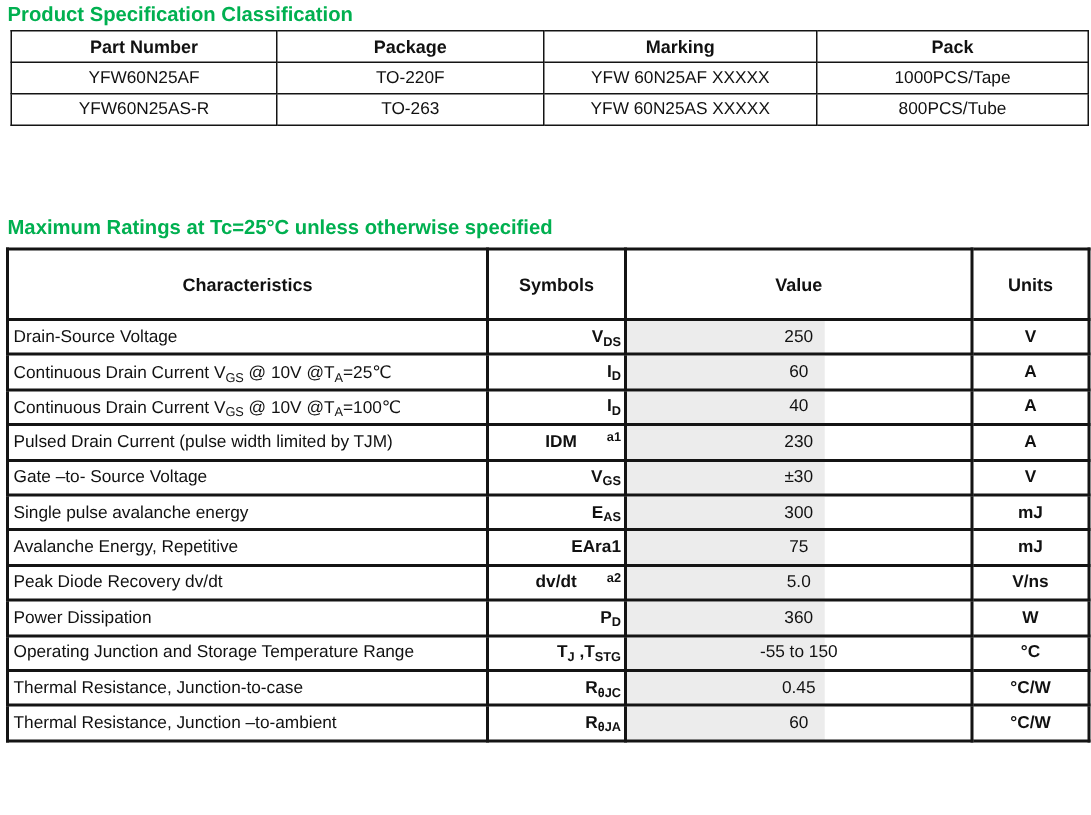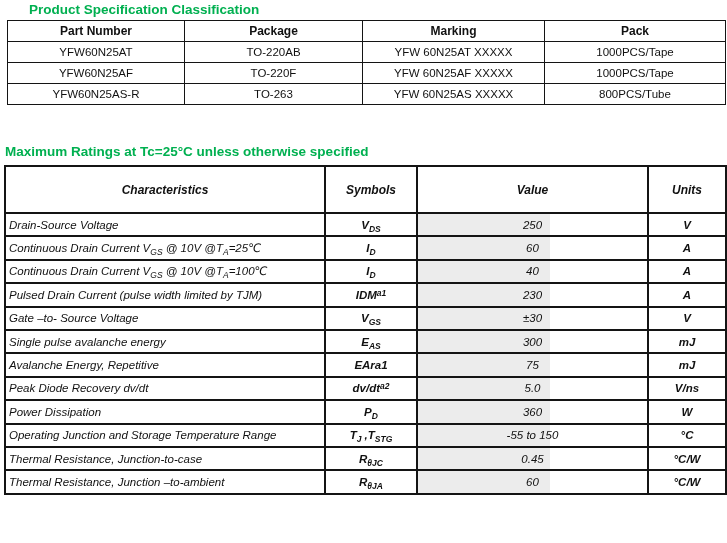--- a/index.html
+++ b/index.html
@@ -5,45 +5,45 @@
   html,body{margin:0;padding:0;}
   body{
     width:727px;height:543px;background:#ffffff;position:relative;overflow:hidden;
     font-family:"Liberation Sans","DejaVu Sans",sans-serif;color:#111;
     -webkit-font-smoothing:antialiased;
   }
   .sec-title{
     position:absolute;left:5px;margin:0;
     font-size:13.5px;font-weight:bold;color:#00B050;letter-spacing:0;
   }
-  #title1{top:2px;margin-left:24px;}
+  #title1{top:2px;}
   #title2{top:144px;}
   table{border-collapse:collapse;table-layout:fixed;position:absolute;background:#fff;padding-left:40px;}
   #spec-table{left:7px;top:20px;width:718px;}
   #spec-table th,#spec-table td{
     border:1.5px solid #141414;text-align:center;vertical-align:middle;
     height:20px;padding:0 2px;overflow:hidden;white-space:nowrap;
   }
   #spec-table th{font-size:12px;font-weight:bold;}
   #spec-table td{font-size:11.5px;}
   #ratings-table{left:4px;top:165px;width:721px;}
   #ratings-table th,#ratings-table td{
-    border:2px solid #141414;vertical-align:middle;padding:0 2px;overflow:hidden;font-style:italic;
+    border:2px solid #141414;vertical-align:middle;padding:0 2px;overflow:hidden;
   }
   #ratings-table th{font-size:12px;font-weight:bold;text-align:center;height:45px;}
   #ratings-table td{height:21.4px;font-size:11.5px;}
   #ratings-table td.char{text-align:left;padding-left:3px;font-weight:normal;white-space:nowrap;}
-  #ratings-table td.sym{text-align:center;font-weight:bold;}
+  #ratings-table td.sym{text-align:right;font-weight:bold;}
   #ratings-table td.val{
     text-align:center;font-weight:normal;
     background:linear-gradient(90deg,#ececec 0,#ececec 57.5%,#ffffff 57.5%);
   }
   #ratings-table td.unit{text-align:center;font-weight:bold;}
   sub{font-size:8.5px;vertical-align:-2.5px;line-height:0;}
-  sup{font-size:8.5px;vertical-align:3.5px;line-height:0;}
+  sup{font-size:8.5px;vertical-align:3.5px;line-height:0;margin-left:20px;}
 </style>
 </head>
 <body>
 
 <h2 class="sec-title" id="title1">Product Specification Classification</h2>
 
 <table id="spec-table">
   <colgroup>
     <col style="width:177px">
       <col style="width:178px">
@@ -52,26 +52,20 @@
   </colgroup>
   <thead>
     <tr>
       <th>Part Number</th>
       <th>Package</th>
       <th>Marking</th>
       <th>Pack</th>
     </tr>
   </thead>
   <tbody id="spec-body">
-      <tr>
-        <td>YFW60N25AT</td>
-        <td>TO-220AB</td>
-        <td>YFW 60N25AT XXXXX</td>
-        <td>1000PCS/Tape</td>
-      </tr>
       <tr>
         <td>YFW60N25AF</td>
         <td>TO-220F</td>
         <td>YFW 60N25AF XXXXX</td>
         <td>1000PCS/Tape</td>
       </tr>
       <tr>
         <td>YFW60N25AS-R</td>
         <td>TO-263</td>
         <td>YFW 60N25AS XXXXX</td>

